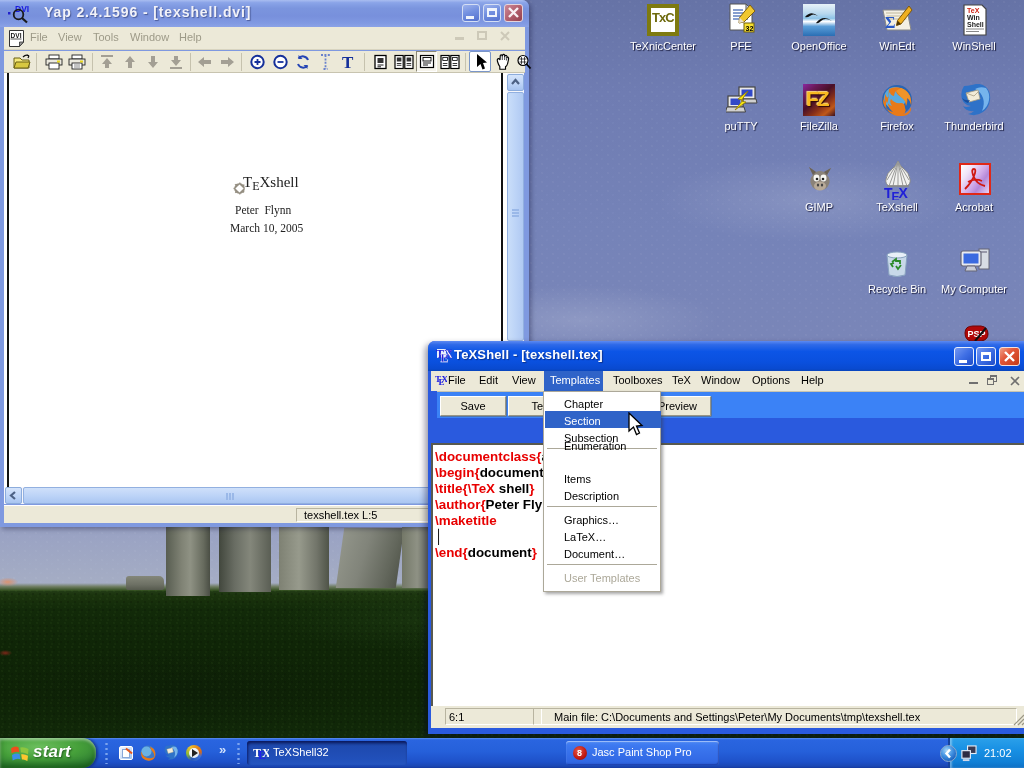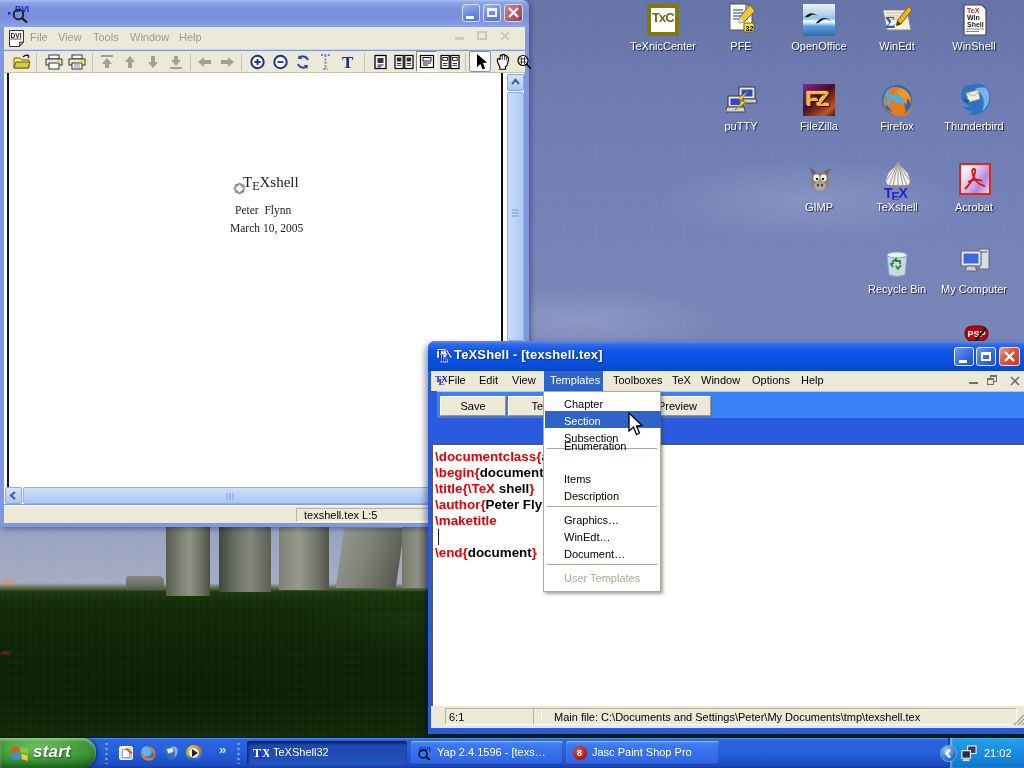--- a/index.html
+++ b/index.html
@@ -154,20 +154,21 @@
 </div>
 <div id="yap" class="abs" style="left:0;top:0;width:529px;height:527px;z-index:10;background:#7f99e0;border-radius:0 7px 0 0;box-shadow:2px 2px 5px rgba(0,0,40,.35);">
 
   <div class="abs" style="left:0;top:0;width:529px;height:27px;border-radius:0 7px 0 0;background:linear-gradient(180deg,#a9bdf0 0%,#8aa4e8 10%,#7b95de 30%,#7890dc 60%,#8099e2 85%,#8ba2e6 100%);">
     <svg class="abs" style="left:8px;top:4px;" width="30" height="20" viewBox="0 0 30 20">
       <rect x="0" y="8" width="2.5" height="2.5" fill="#2222cc"></rect>
       <text x="7" y="8" font-size="8.5" font-weight="bold" fill="#1a1ae0" font-family="Liberation Sans">DVI</text>
       <circle cx="10.5" cy="10.5" r="4.8" fill="none" stroke="#1a1a1a" stroke-width="1.8"></circle>
       <line x1="14" y1="14" x2="19" y2="18.5" stroke="#1a1a1a" stroke-width="2.2"></line>
     </svg>
+    <span class="abs" style="left:44px;top:4px;font-size:14px;font-weight:bold;color:#f2f2f8;text-shadow:1px 1px 1px rgba(30,40,90,.5);letter-spacing:0.9px;">Yap 2.4.1596 - [texshell.dvi]</span>
 
     <div class="abs" style="left:462px;top:4px;width:18px;height:18px;border-radius:3px;background:linear-gradient(160deg,#9db2ec 0%,#7390e0 45%,#5471ce 100%);border:1px solid #d4def4;">
         <div class="abs" style="left:3px;top:11px;width:8px;height:3px;background:#f0f4fc;"></div>
       </div>
     <div class="abs" style="left:483px;top:4px;width:18px;height:18px;border-radius:3px;background:linear-gradient(160deg,#9db2ec 0%,#7390e0 45%,#5471ce 100%);border:1px solid #d4def4;">
         <div class="abs" style="left:3px;top:3px;width:10px;height:9px;border:2px solid #f0f4fc;border-top-width:3px;"></div>
       </div>
     <div class="abs" style="left:504px;top:4px;width:19px;height:18px;border-radius:3px;background:linear-gradient(135deg,#cc8898 0%,#b2606e 50%,#94404e 100%);border:1px solid #e4d4dc;">
       <svg width="17" height="16" viewBox="0 0 17 16">
           <path d="M4 3 L13 12 M13 3 L4 12" stroke="#f8f0f4" stroke-width="2.4"></path>
@@ -431,21 +432,21 @@
   <div class="abs" style="left:20px;top:6px;">Chapter</div>
   <div class="abs" style="left:1px;top:19px;width:116px;height:17px;background:#2f63c8;"></div>
   <div class="abs" style="left:20px;top:23px;color:#fff;">Section</div>
   <div class="abs" style="left:20px;top:40px;">Subsection</div>
   <div class="abs" style="left:3px;top:56px;width:110px;height:1px;background:#aca899;"></div>
   <div class="abs" style="left:20px;top:48px;">Enumeration</div>
   <div class="abs" style="left:20px;top:81px;">Items</div>
   <div class="abs" style="left:20px;top:98px;">Description</div>
   <div class="abs" style="left:3px;top:114px;width:110px;height:1px;background:#aca899;"></div>
   <div class="abs" style="left:20px;top:122px;">Graphics…</div>
-  <div class="abs" style="left:20px;top:139px;">WinEdt…</div>
+  <div class="abs" style="left:20px;top:139px;">LaTeX…</div>
   <div class="abs" style="left:20px;top:156px;">Document…</div>
   <div class="abs" style="left:3px;top:172px;width:110px;height:1px;background:#aca899;"></div>
   <div class="abs" style="left:20px;top:180px;color:#aca899;">User Templates</div>
 </div>
 
 <svg class="abs" style="left:628px;top:412px;z-index:40;" width="18" height="26" viewBox="0 0 18 26">
   <path d="M1 1 L1 19 L5.5 15 L8.5 22.5 L11.5 21 L8.5 14 L14 13.5 Z" fill="#fff" stroke="#000" stroke-width="1.3"></path>
 </svg>
 <div id="taskbar" class="abs" style="left:0;top:738px;width:1024px;height:30px;background:linear-gradient(180deg,#5c8ef0 0%,#2a65e0 6%,#2560da 45%,#1e51c9 80%,#1b47b3 94%,#1539a0 100%);z-index:50;">
 
@@ -484,28 +485,20 @@
   <span class="abs" style="left:219px;top:4px;color:#cfe0fc;font-size:13px;font-weight:bold;">»</span>
 
   <div class="abs" style="left:247px;top:3px;width:160px;height:24px;border-radius:3px;background:linear-gradient(180deg,#1a3f94 0%,#1e49ae 20%,#2150ba 75%,#2555c0 100%);box-shadow:inset 1px 2px 3px rgba(0,0,60,.65);">
     <svg class="abs" style="left:6px;top:4px;" width="16" height="16" viewBox="0 0 16 16">
         <text x="0" y="12" font-family="Liberation Serif" font-size="12" font-weight="bold" fill="#fff">T</text>
         <text x="5" y="14" font-family="Liberation Serif" font-size="12" font-weight="bold" fill="#2222ee">E</text>
         <text x="9" y="12" font-family="Liberation Serif" font-size="12" font-weight="bold" fill="#fff">X</text>
       </svg>
     <span class="abs" style="left:26px;top:5px;color:#fff;font-size:11px;">TeXShell32</span>
   </div>
-  <div class="abs" style="left:411px;top:3px;width:152px;height:24px;border-radius:3px;background:linear-gradient(180deg,#4a86f4 0%,#3c78f0 20%,#3168e4 85%,#2a5cd4 100%);box-shadow:inset 0 1px 1px rgba(255,255,255,.5), inset -1px -1px 1px rgba(0,0,80,.3);">
-    <svg class="abs" style="left:6px;top:4px;" width="16" height="16" viewBox="0 0 16 16">
-        <text x="2" y="7" font-size="7" font-weight="bold" fill="#1a1aee" font-family="Liberation Sans">DVI</text>
-        <circle cx="6" cy="9" r="4" fill="none" stroke="#111" stroke-width="1.5"></circle>
-        <line x1="9" y1="12" x2="13" y2="15" stroke="#111" stroke-width="2"></line>
-      </svg>
-    <span class="abs" style="left:26px;top:5px;color:#fff;font-size:11px;">Yap 2.4.1596 - [texs…</span>
-  </div>
   <div class="abs" style="left:566px;top:3px;width:153px;height:24px;border-radius:3px;background:linear-gradient(180deg,#4a86f4 0%,#3c78f0 20%,#3168e4 85%,#2a5cd4 100%);box-shadow:inset 0 1px 1px rgba(255,255,255,.5), inset -1px -1px 1px rgba(0,0,80,.3);">
     <div class="abs" style="left:7px;top:5px;width:14px;height:14px;border-radius:50%;background:radial-gradient(circle at 40% 35%,#e85848 0%,#c01810 60%,#801008 100%);"></div>
     <span class="abs" style="left:11px;top:7px;color:#fff;font-size:9px;font-weight:bold;">8</span>
     <span class="abs" style="left:26px;top:5px;color:#fff;font-size:11px;">Jasc Paint Shop Pro</span>
   </div>
 
   <div class="abs" style="left:950px;top:0;width:74px;height:30px;background:linear-gradient(180deg,#2ba0ea 0%,#1890e4 40%,#1180d6 80%,#0e6fc4 100%);box-shadow:inset 2px 0 2px rgba(255,255,255,.35);"></div>
   <div class="abs" style="left:948px;top:0;width:2px;height:30px;background:#15439e;"></div>
   <div class="abs" style="left:940px;top:7px;width:17px;height:17px;border-radius:50%;background:radial-gradient(circle at 38% 30%,#aad8f8 0%,#4796e4 40%,#1258b8 85%,#0d4aa0 100%);border:1px solid #8aa8cc;z-index:2;">
     <svg width="15" height="15" viewBox="0 0 15 15">

